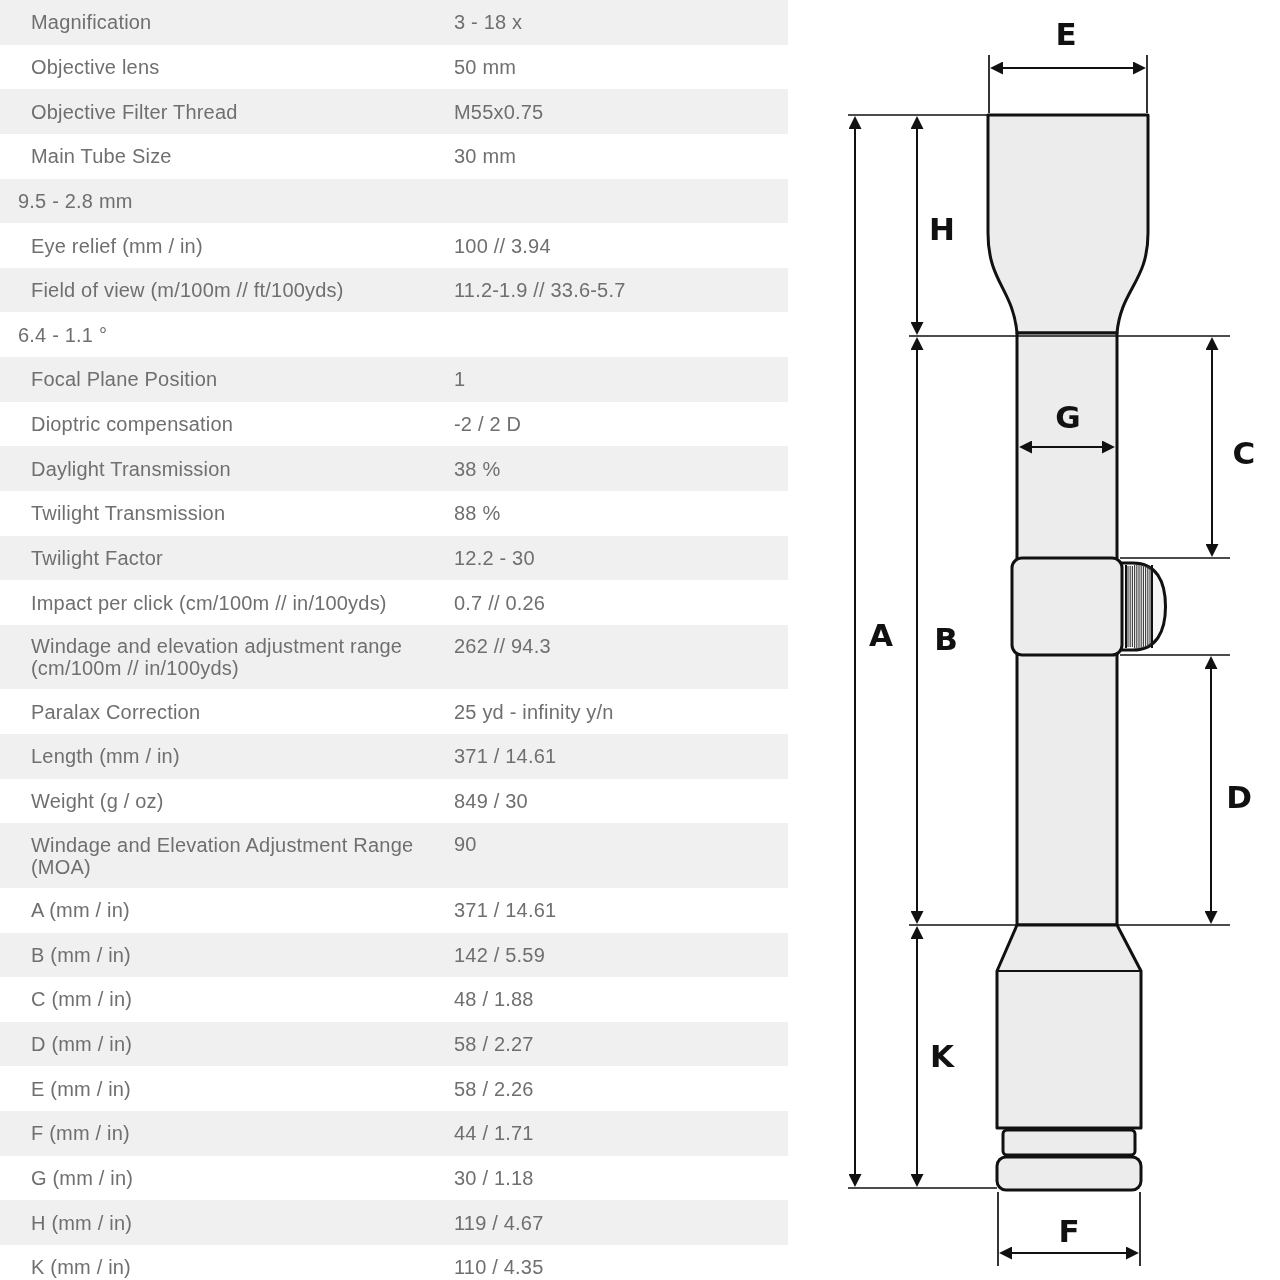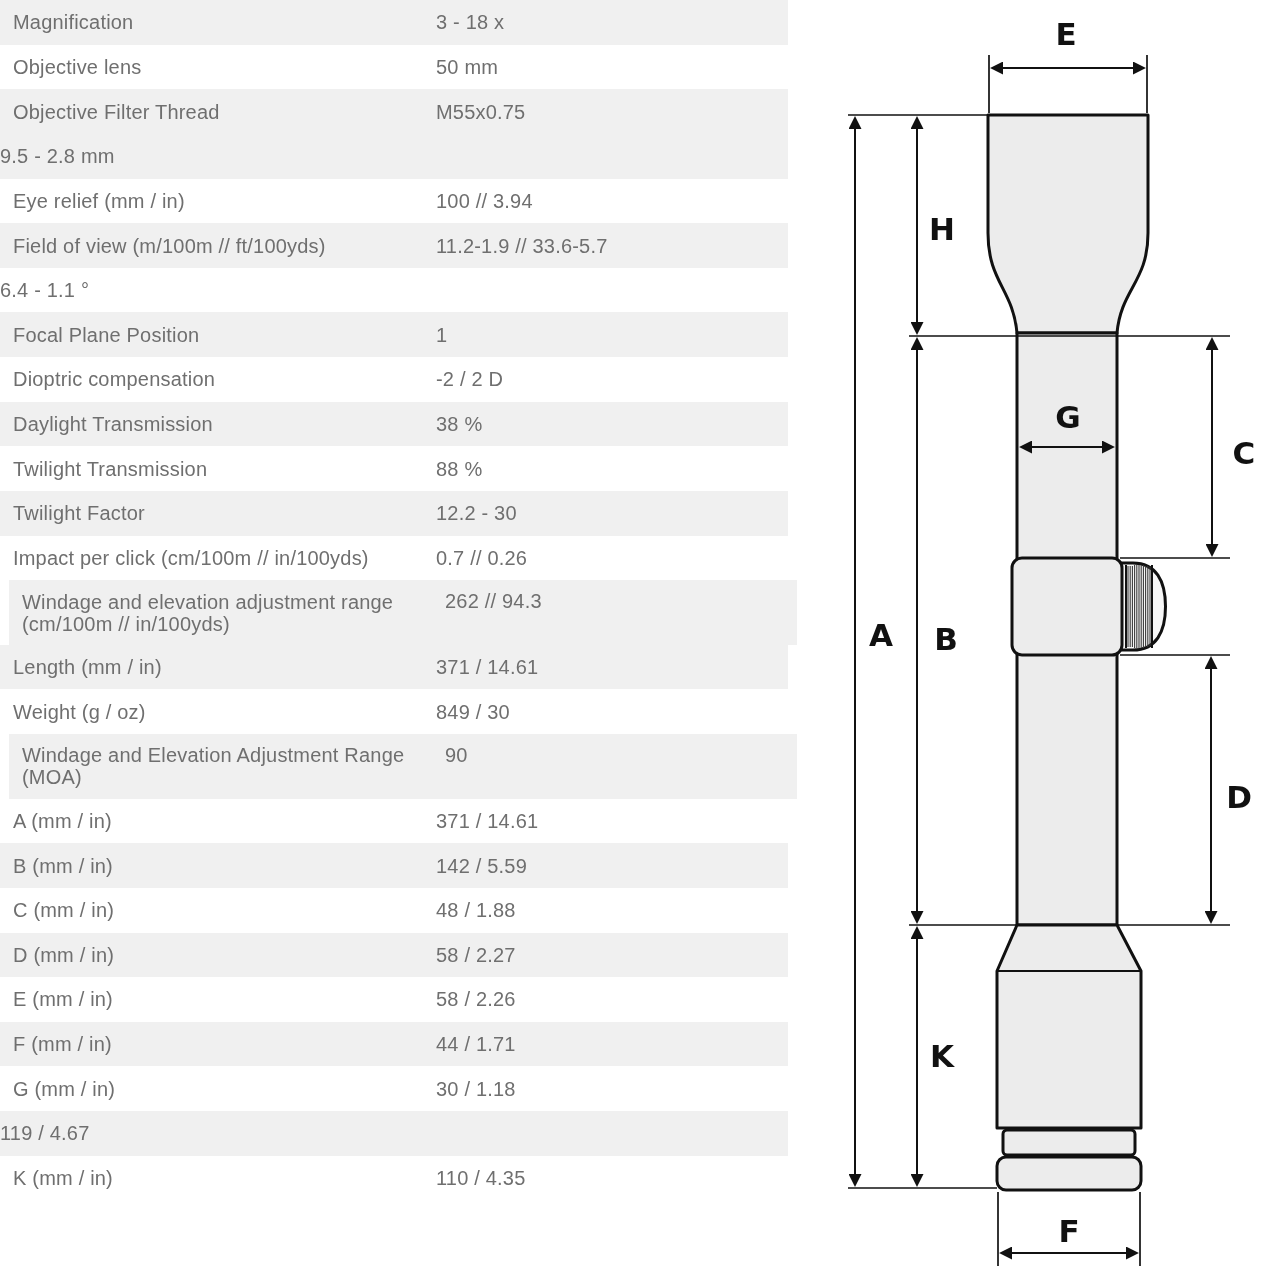--- a/index.html
+++ b/index.html
@@ -3,23 +3,23 @@
 <meta charset="utf-8">
 <style>
   html,body{margin:0;padding:0;}
   body{
     width:1280px;height:1280px;overflow:hidden;position:relative;
     background:#ffffff;
     font-family:"Liberation Sans", sans-serif;
   }
   
   .spec-table{position:absolute;left:0;top:0;width:692px;}
-  .row{display:flex;align-items:center;min-height:44.65px;width:788px;box-sizing:border-box;}
+  .row{display:flex;align-items:center;min-height:44.65px;width:788px;box-sizing:border-box;padding-left:18px;}
   .row.g{background:#f0f0f0;}
-  .row.tall{min-height:64.5px;margin-left:9px;}
+  .row.tall{min-height:64.5px;}
   .lbl{
     flex:0 0 436px;box-sizing:border-box;padding-left:13px;padding-right:6px;
     font-size:20px;line-height:22px;color:#6f6f6f;letter-spacing:0.2px;
   }
   .val{
     flex:1 1 auto;text-align:left;
     font-size:20px;line-height:22px;color:#6f6f6f;letter-spacing:0.2px;
   }
   .row.tall .val{align-self:flex-start;padding-top:10px;}
   .row.tall .lbl{padding-top:2px;padding-bottom:2px;}
@@ -36,20 +36,24 @@
       <div class="val">3 - 18 x</div>
     </div>
   <div class="row">
       <div class="lbl">Objective lens</div>
       <div class="val">50 mm</div>
     </div>
   <div class="row g">
       <div class="lbl">Objective Filter Thread</div>
       <div class="val">M55x0.75</div>
     </div>
+  <div class="row">
+      <div class="lbl">Main Tube Size</div>
+      <div class="val">30 mm</div>
+    </div>
   <div class="row g">
       <div class="val">9.5 - 2.8 mm</div>
     </div>
   <div class="row">
       <div class="lbl">Eye relief (mm / in)</div>
       <div class="val">100 // 3.94</div>
     </div>
   <div class="row g">
       <div class="lbl">Field of view (m/100m // ft/100yds)</div>
       <div class="val">11.2-1.9 // 33.6-5.7</div>
@@ -78,20 +82,24 @@
       <div class="val">12.2 - 30</div>
     </div>
   <div class="row">
       <div class="lbl">Impact per click (cm/100m // in/100yds)</div>
       <div class="val">0.7 // 0.26</div>
     </div>
   <div class="row g tall">
       <div class="lbl">Windage and elevation adjustment range (cm/100m // in/100yds)</div>
       <div class="val">262 // 94.3</div>
     </div>
+  <div class="row">
+      <div class="lbl">Paralax Correction</div>
+      <div class="val">25 yd - infinity y/n</div>
+    </div>
   <div class="row g">
       <div class="lbl">Length (mm / in)</div>
       <div class="val">371 / 14.61</div>
     </div>
   <div class="row">
       <div class="lbl">Weight (g / oz)</div>
       <div class="val">849 / 30</div>
     </div>
   <div class="row g tall">
       <div class="lbl">Windage and Elevation Adjustment Range (MOA)</div>
@@ -119,20 +127,21 @@
     </div>
   <div class="row g">
       <div class="lbl">F (mm / in)</div>
       <div class="val">44 / 1.71</div>
     </div>
   <div class="row">
       <div class="lbl">G (mm / in)</div>
       <div class="val">30 / 1.18</div>
     </div>
   <div class="row g">
+      <div class="lbl">H (mm / in)</div>
       <div class="val">119 / 4.67</div>
     </div>
   <div class="row">
       <div class="lbl">K (mm / in)</div>
       <div class="val">110 / 4.35</div>
     </div>
 </div>
 
 <svg class="diagram" viewBox="820 0 460 1280" xmlns="http://www.w3.org/2000/svg">
   <defs>

